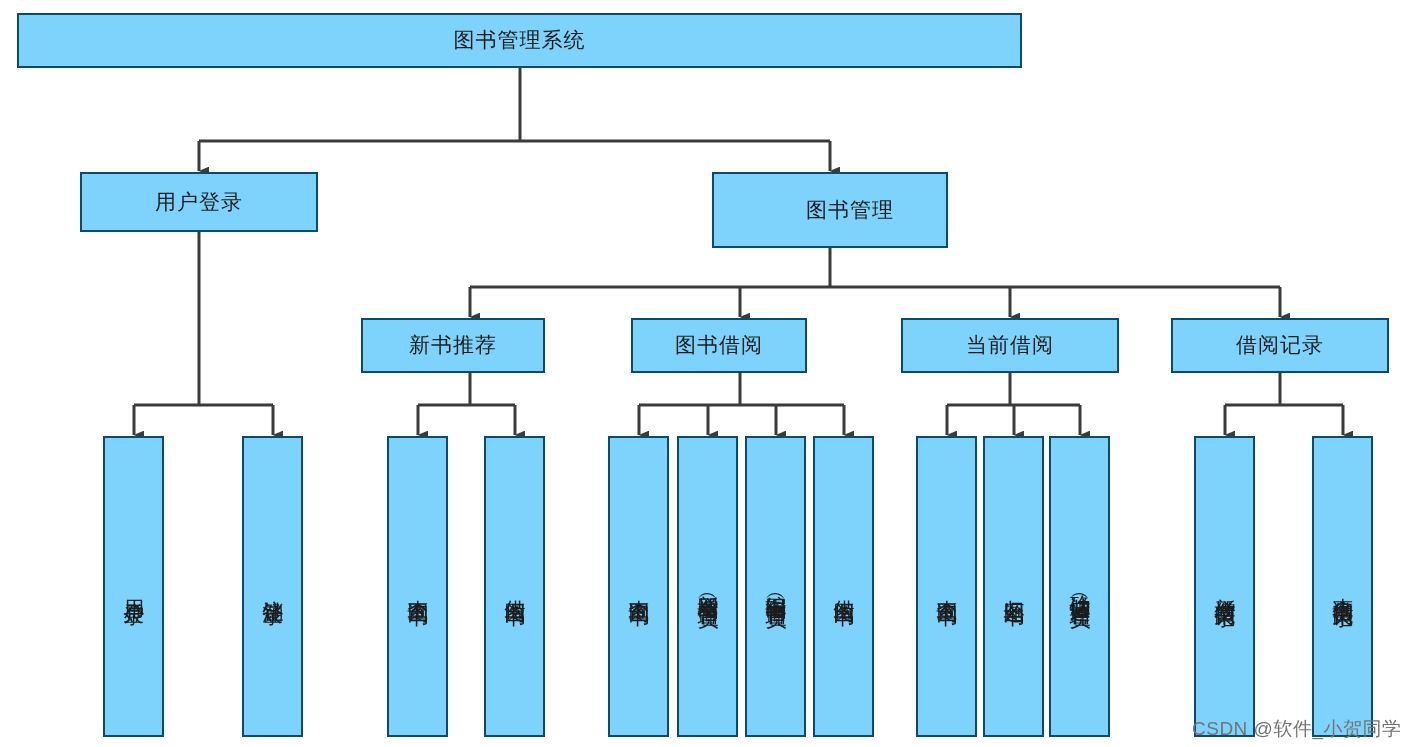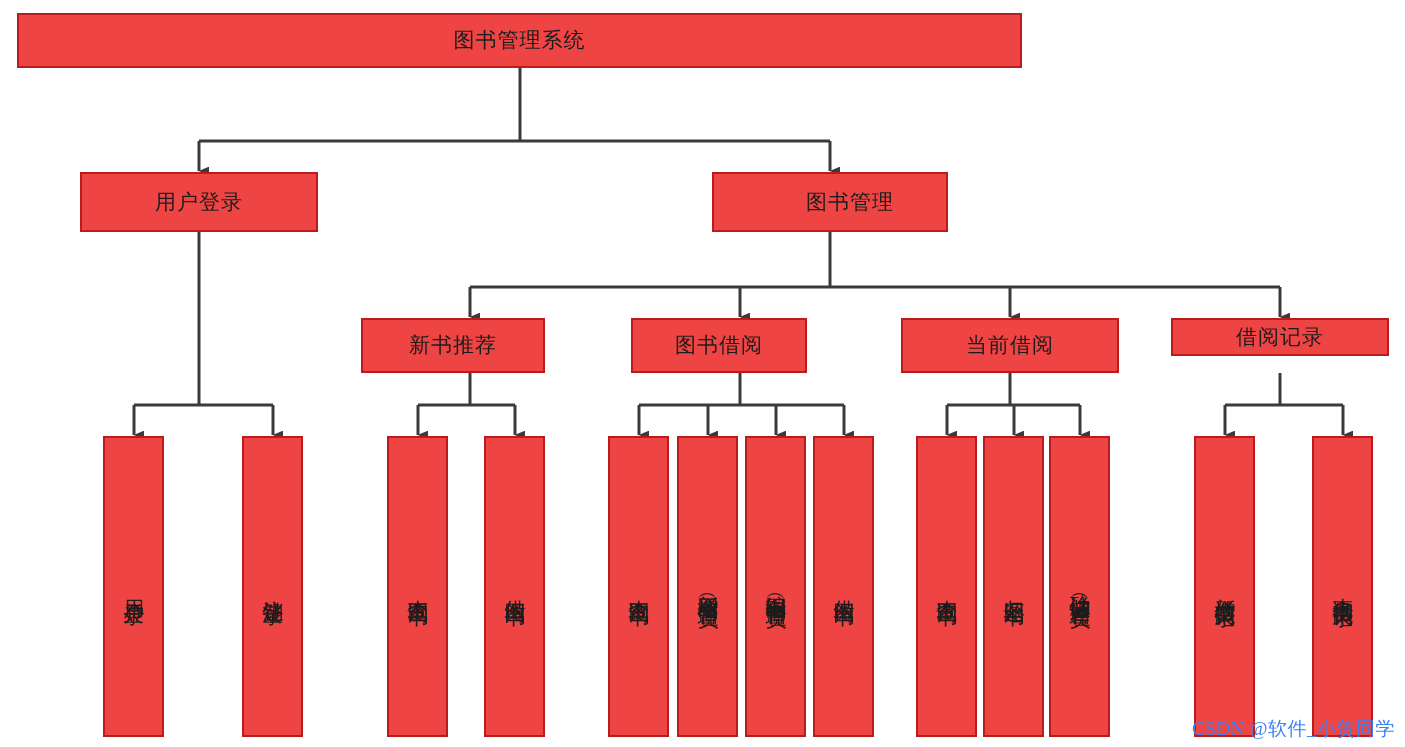--- a/index.html
+++ b/index.html
@@ -21,22 +21,22 @@
   #diagram-svg {
     position: absolute;
     left: 0;
     top: 0;
     width: 1405px;
     height: 747px;
   }
   .node-box {
     position: absolute;
     box-sizing: border-box;
-    background: #ef4444;
-    border: 2px solid #b91c1c;
+    background: #7dd3fc;
+    border: 2px solid #0c4a6e;
     display: flex;
     align-items: center;
     justify-content: center;
     text-align: center;
     color: #1c1c1c;
   }
   .node-box.horizontal {
     font-size: 21px;
     line-height: 1.25;
     letter-spacing: 1px;
@@ -54,25 +54,25 @@
     white-space: pre-line;
   }
   .node-box.vertical .node-label {
     white-space: normal;
   }
   #watermark {
     position: absolute;
     left: 1192px;
     top: 716px;
     font-size: 19px;
-    color: #3b82f6;
+    color: #737373;
     letter-spacing: 0.5px;
     white-space: nowrap;
     pointer-events: none;
-    font-family: Liberation Serif, serif;
+    font-family: Liberation Sans, sans-serif;
     text-align: center;
   }
 </style>
 </head>
 <body>
 
 <div id="diagram-root">
 
   <svg id="diagram-svg" viewBox="0 0 1405 747" xmlns="http://www.w3.org/2000/svg">
     <defs>
@@ -117,33 +117,33 @@
       </g>
   </svg>
 
   <div id="nodes-layer">
       <div class="node-box horizontal" style="left: 17px; top: 13px; width: 1005px; height: 55px;">
         <span class="node-label">图书管理系统</span>
       </div>
       <div class="node-box horizontal" style="left: 80px; top: 172px; width: 238px; height: 60px;">
         <span class="node-label">用户登录</span>
       </div>
-      <div class="node-box horizontal" style="left: 712px; top: 172px; width: 236px; height: 60px; padding-left: 40px;">
+      <div class="node-box horizontal" style="left: 712px; top: 172px; width: 236px; height: 76px; padding-left: 40px;">
         <span class="node-label">图书管理</span>
       </div>
       <div class="node-box horizontal" style="left: 361px; top: 318px; width: 184px; height: 55px;">
         <span class="node-label">新书推荐</span>
       </div>
       <div class="node-box horizontal" style="left: 631px; top: 318px; width: 176px; height: 55px;">
         <span class="node-label">图书借阅</span>
       </div>
       <div class="node-box horizontal" style="left: 901px; top: 318px; width: 218px; height: 55px;">
         <span class="node-label">当前借阅</span>
       </div>
-      <div class="node-box horizontal" style="left: 1171px; top: 318px; width: 218px; height: 38px; justify-content: center;">
+      <div class="node-box horizontal" style="left: 1171px; top: 318px; width: 218px; height: 55px; justify-content: center;">
         <span class="node-label">借阅记录</span>
       </div>
       <div class="node-box vertical" style="left: 103px; top: 436px; width: 61px; height: 301px;">
         <span class="node-label">用户登录</span>
       </div>
       <div class="node-box vertical" style="left: 242px; top: 436px; width: 61px; height: 301px;">
         <span class="node-label">注销登录</span>
       </div>
       <div class="node-box vertical" style="left: 387px; top: 436px; width: 61px; height: 301px;">
         <span class="node-label">查询图书</span>

